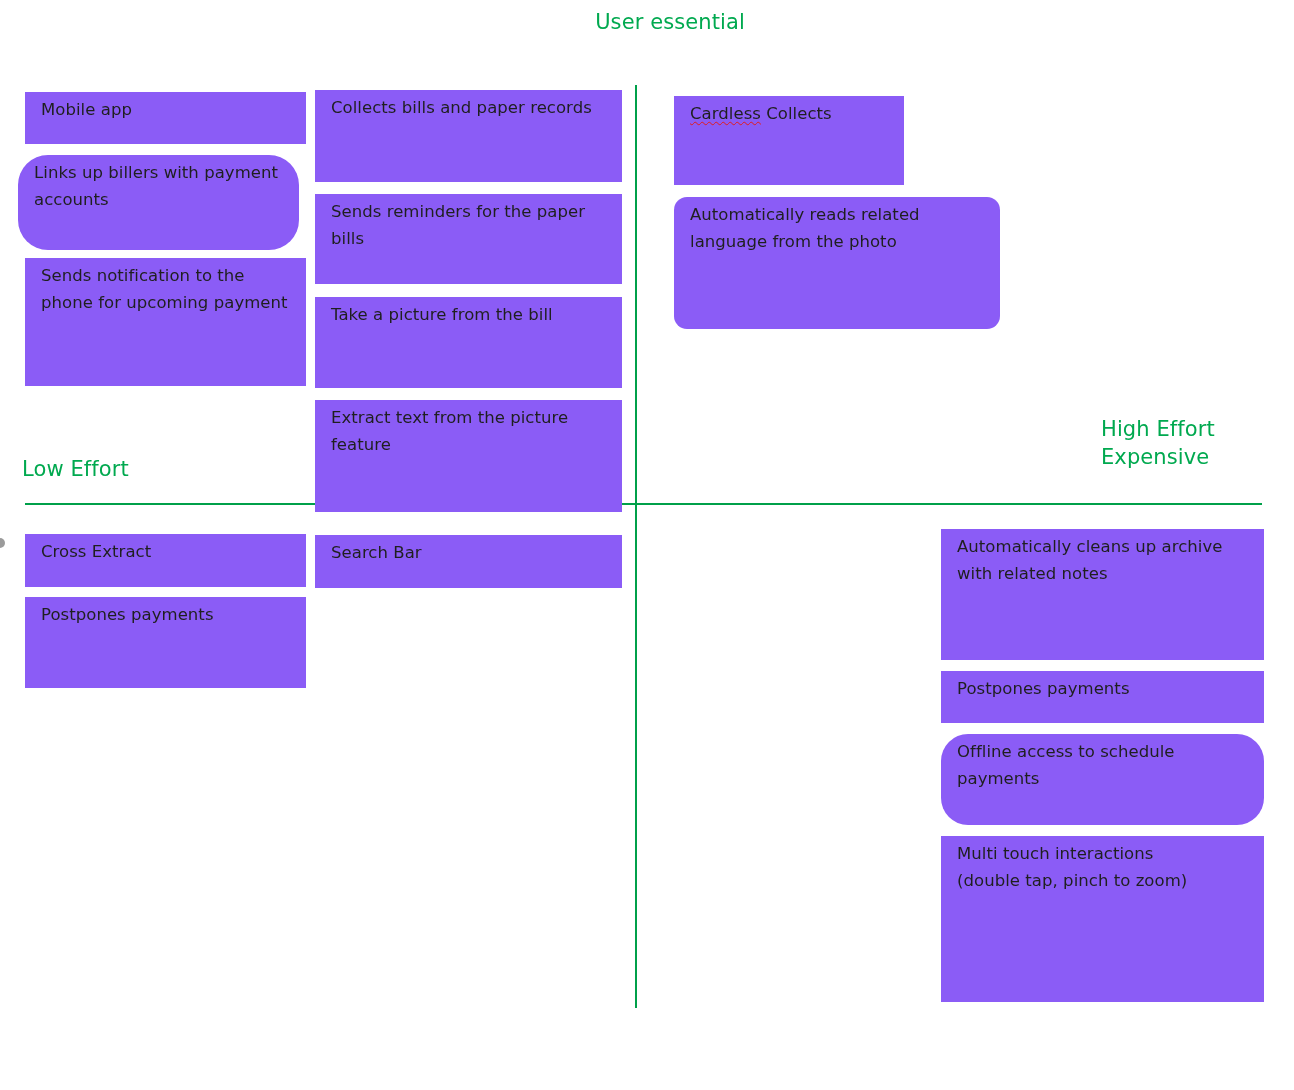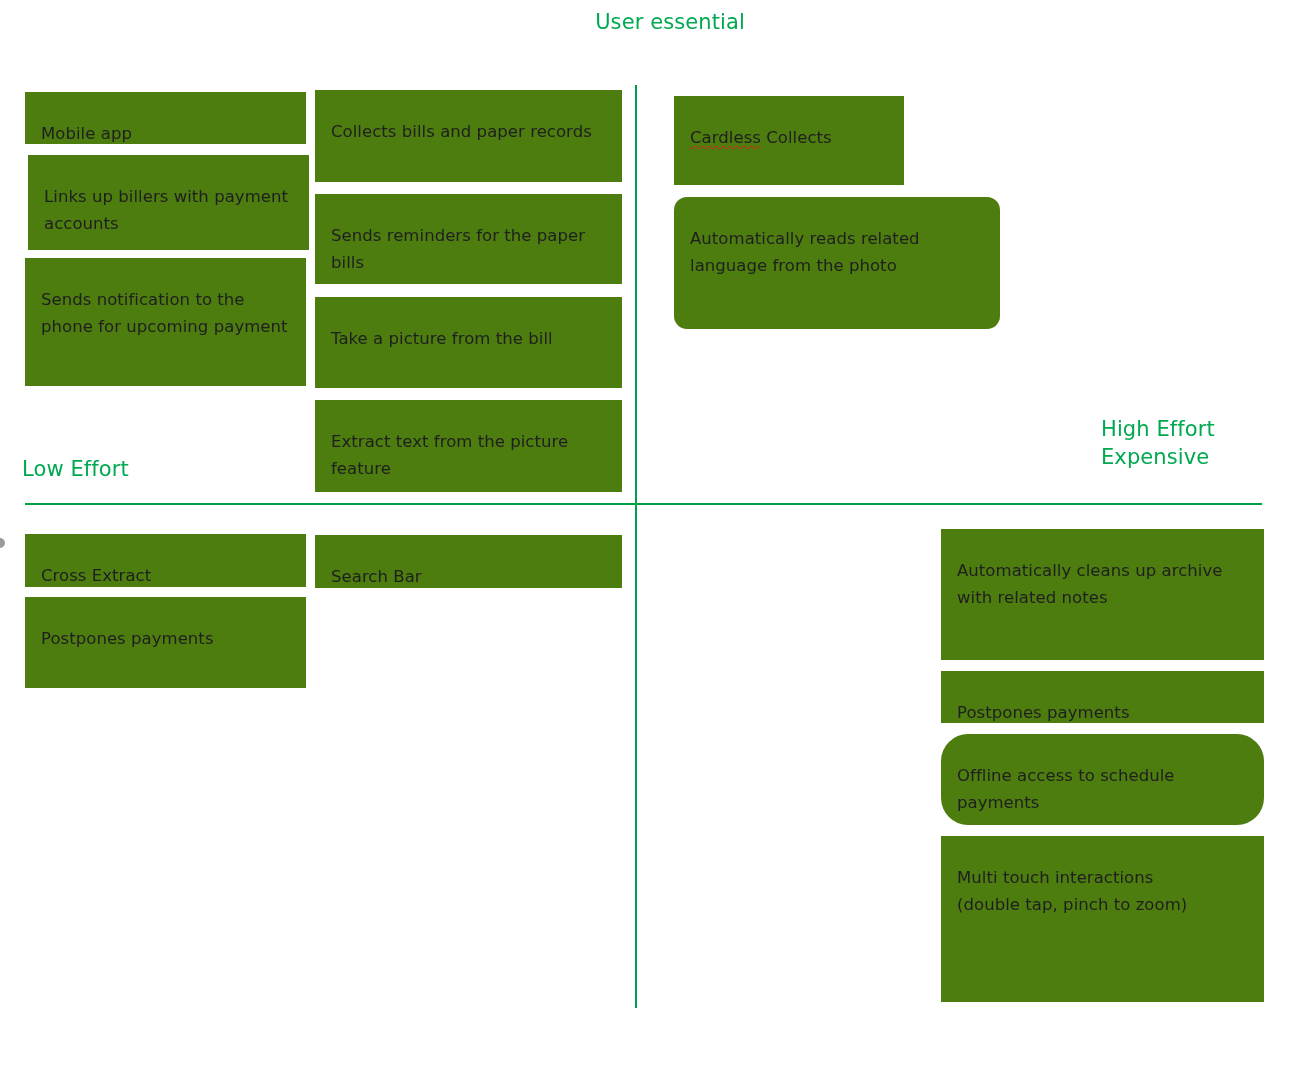--- a/index.html
+++ b/index.html
@@ -50,23 +50,23 @@
   .axis-line-v {
     left: 635px;
     top: 85px;
     width: 2px;
     height: 923px;
   }
 
   
   .card {
     position: absolute;
-    background: #4d7c0f;
+    background: #8b5cf6;
     box-sizing: border-box;
-    padding: 28px 16px 14px 16px;
+    padding: 4px 16px 14px 16px;
     font-size: 16.5px;
     line-height: 27px;
     color: #1f1f1f;
     letter-spacing: 0.05px;
     overflow: hidden;
   }
   .card .card-text {
     display: block;
     white-space: pre-line;
   }
@@ -105,41 +105,41 @@
 
   <div class="axis-line axis-line-h"></div>
   <div class="axis-line axis-line-v"></div>
 
   <div class="edge-handle"></div>
 
   <div class="card" style="left:25px; top:92px; width:281px; height:52px;">
     <span class="card-text">Mobile app</span>
   </div>
 
-  <div class="card" style="left:28px; top:155px; width:281px; height:95px;">
+  <div class="card" style="left:18px; top:155px; width:281px; height:95px;border-radius:30px;">
     <span class="card-text">Links up billers with payment accounts</span>
   </div>
 
   <div class="card" style="left:25px; top:258px; width:281px; height:128px;">
     <span class="card-text">Sends notification to the phone for upcoming payment</span>
   </div>
 
   <div class="card" style="left:315px; top:90px; width:307px; height:92px;">
     <span class="card-text">Collects bills and paper records</span>
   </div>
 
   <div class="card" style="left:315px; top:194px; width:307px; height:90px;">
     <span class="card-text">Sends reminders for the paper bills</span>
   </div>
 
   <div class="card" style="left:315px; top:297px; width:307px; height:91px;">
     <span class="card-text">Take a picture from the bill</span>
   </div>
 
-  <div class="card" style="left:315px; top:400px; width:307px; height:92px;">
+  <div class="card" style="left:315px; top:400px; width:307px; height:112px;">
     <span class="card-text">Extract text from the picture feature</span>
   </div>
 
   <div class="card" style="left:674px; top:96px; width:230px; height:89px;">
     <span class="card-text"><span class="misspelled">Cardless</span><span> Collects</span></span>
   </div>
 
   <div class="card" style="left:674px; top:197px; width:326px; height:132px;border-radius:13px;">
     <span class="card-text">Automatically reads related language from the photo</span>
   </div>

